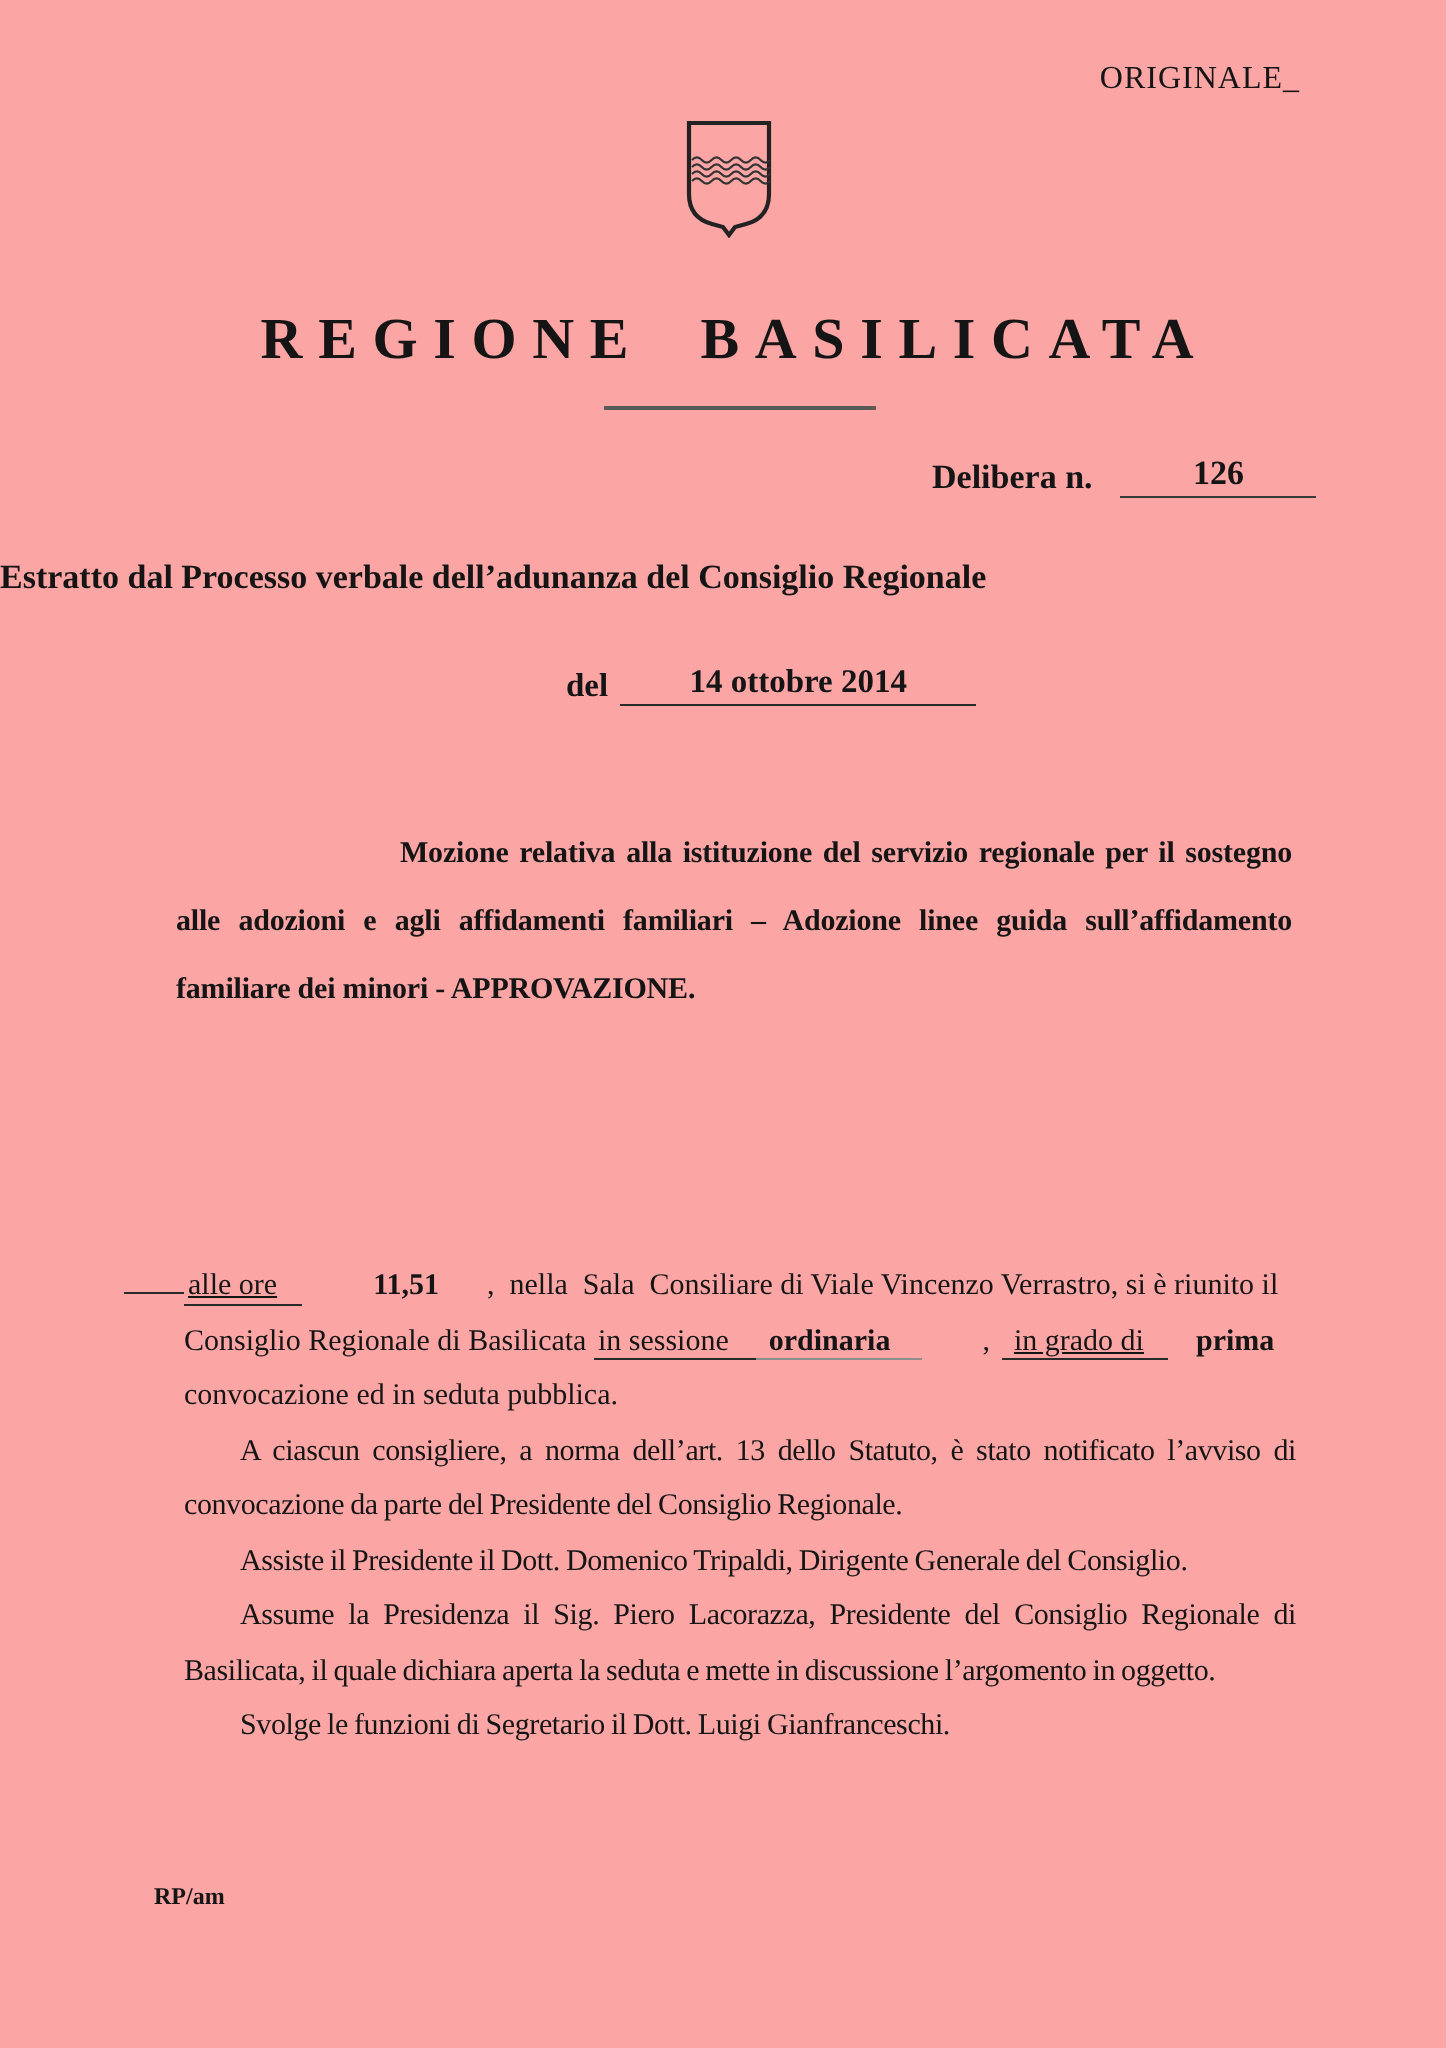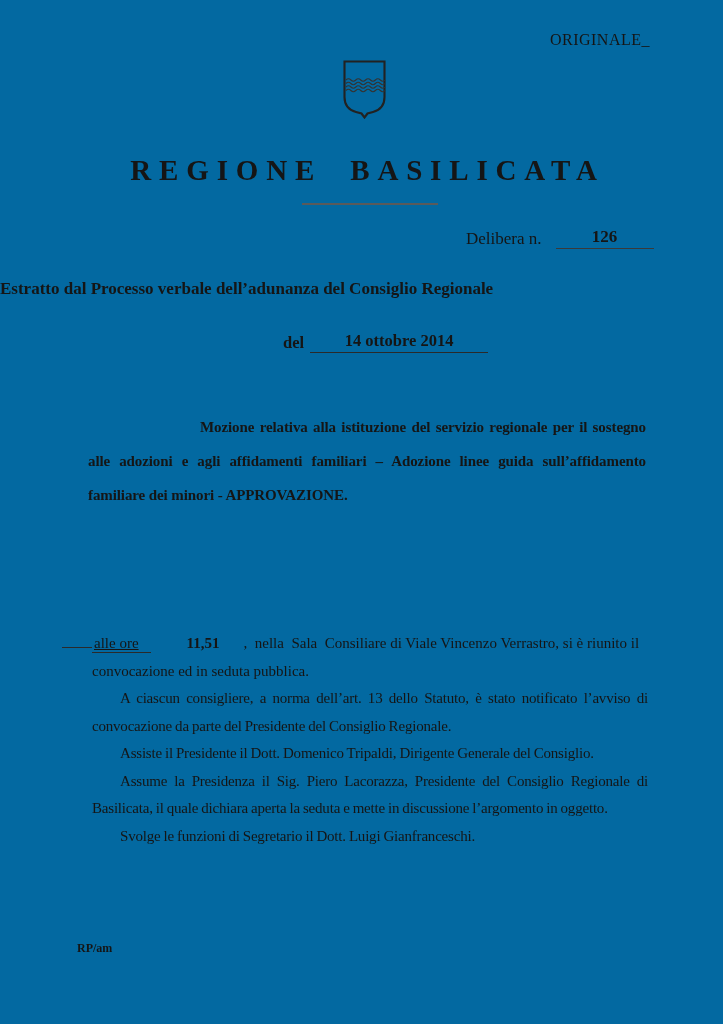--- a/index.html
+++ b/index.html
@@ -1,20 +1,20 @@
 <!DOCTYPE html>
 <html><head>
 <meta charset="utf-8">
 <style>
   * { margin: 0; padding: 0; box-sizing: border-box; }
   html, body { background: #fff; }
   .page {
     position: relative;
     width: 723px; height: 1024px;
-    background: #0369a1;
+    background: #fca5a5;
     font-family: "Liberation Serif", serif;
     color: #151515;
     overflow: hidden;
   }
   .original {
     position: absolute; top: 31px; right: 73px;
     font-size: 16px; letter-spacing: 0.5px;
   }
   .coa {
     position: absolute; top: 60px; left: 342px;
@@ -29,21 +29,21 @@
   .title-rule {
     position: absolute; top: 203px; left: calc(50% - 60px);
     width: 136px; height: 0;
     border-top: 2px solid #5a5a5a;
   }
   .delibera-row {
     position: absolute; top: 227px; left: 466px;
     display: flex; align-items: flex-end;
     font-size: 17px;
   }
-  .delibera-row .label { margin-right: 14px; }
+  .delibera-row .label { margin-right: 14px; font-weight: bold; }
   .delibera-row .value {
     display: inline-block; min-width: 98px;
     text-align: center; font-weight: bold;
     border-bottom: 1.6px solid #3a3a3a;
     padding: 0 4px 1px 4px;
   }
   .extract-title {
     position: absolute; top: 279px; left: 0; width: 100%;
     font-weight: bold; font-size: 17px;
   }
@@ -132,20 +132,23 @@
 
   <div class="motion">Mozione relativa alla istituzione del servizio regionale per il sostegno alle adozioni e agli affidamenti familiari – Adozione linee guida sull’affidamento familiare dei minori  -  APPROVAZIONE.</div>
 
   <div class="body-block">
 
 
     <div class="bline">
       <span class="lead-u"></span><span class="u pl2 pr12">alle ore</span><span class="gap g36"></span><span class="b">11,51</span><span class="gap g24"></span><span>,  nella  Sala  Consiliare di Viale Vincenzo Verrastro, si è riunito il</span>
     </div>
 
+    <div class="bline">
+      <span>Consiglio Regionale di Basilicata </span><span class="u pl2 pr14">in sessione</span><span class="u-gray b pl6 pr16">ordinaria</span><span class="gap g30"></span><span>,</span><span class="gap g6"></span><span class="u pl6 pr12">in grado di</span><span class="gap g14"></span><span class="b">prima</span>
+    </div>
 
     <div class="bline">
       <span>convocazione ed in seduta pubblica.</span>
     </div>
 
     <div class="para">A ciascun consigliere, a norma dell’art. 13 dello Statuto, è stato notificato l’avviso di convocazione da parte del Presidente del Consiglio Regionale.</div>
     <div class="para">Assiste il Presidente il Dott. Domenico Tripaldi, Dirigente Generale del Consiglio.</div>
     <div class="para">Assume la Presidenza il Sig. Piero Lacorazza, Presidente del Consiglio Regionale di Basilicata, il quale dichiara aperta la seduta e mette in discussione l’argomento in oggetto.</div>
     <div class="para">Svolge le funzioni di Segretario il Dott. Luigi Gianfranceschi.</div>
 

